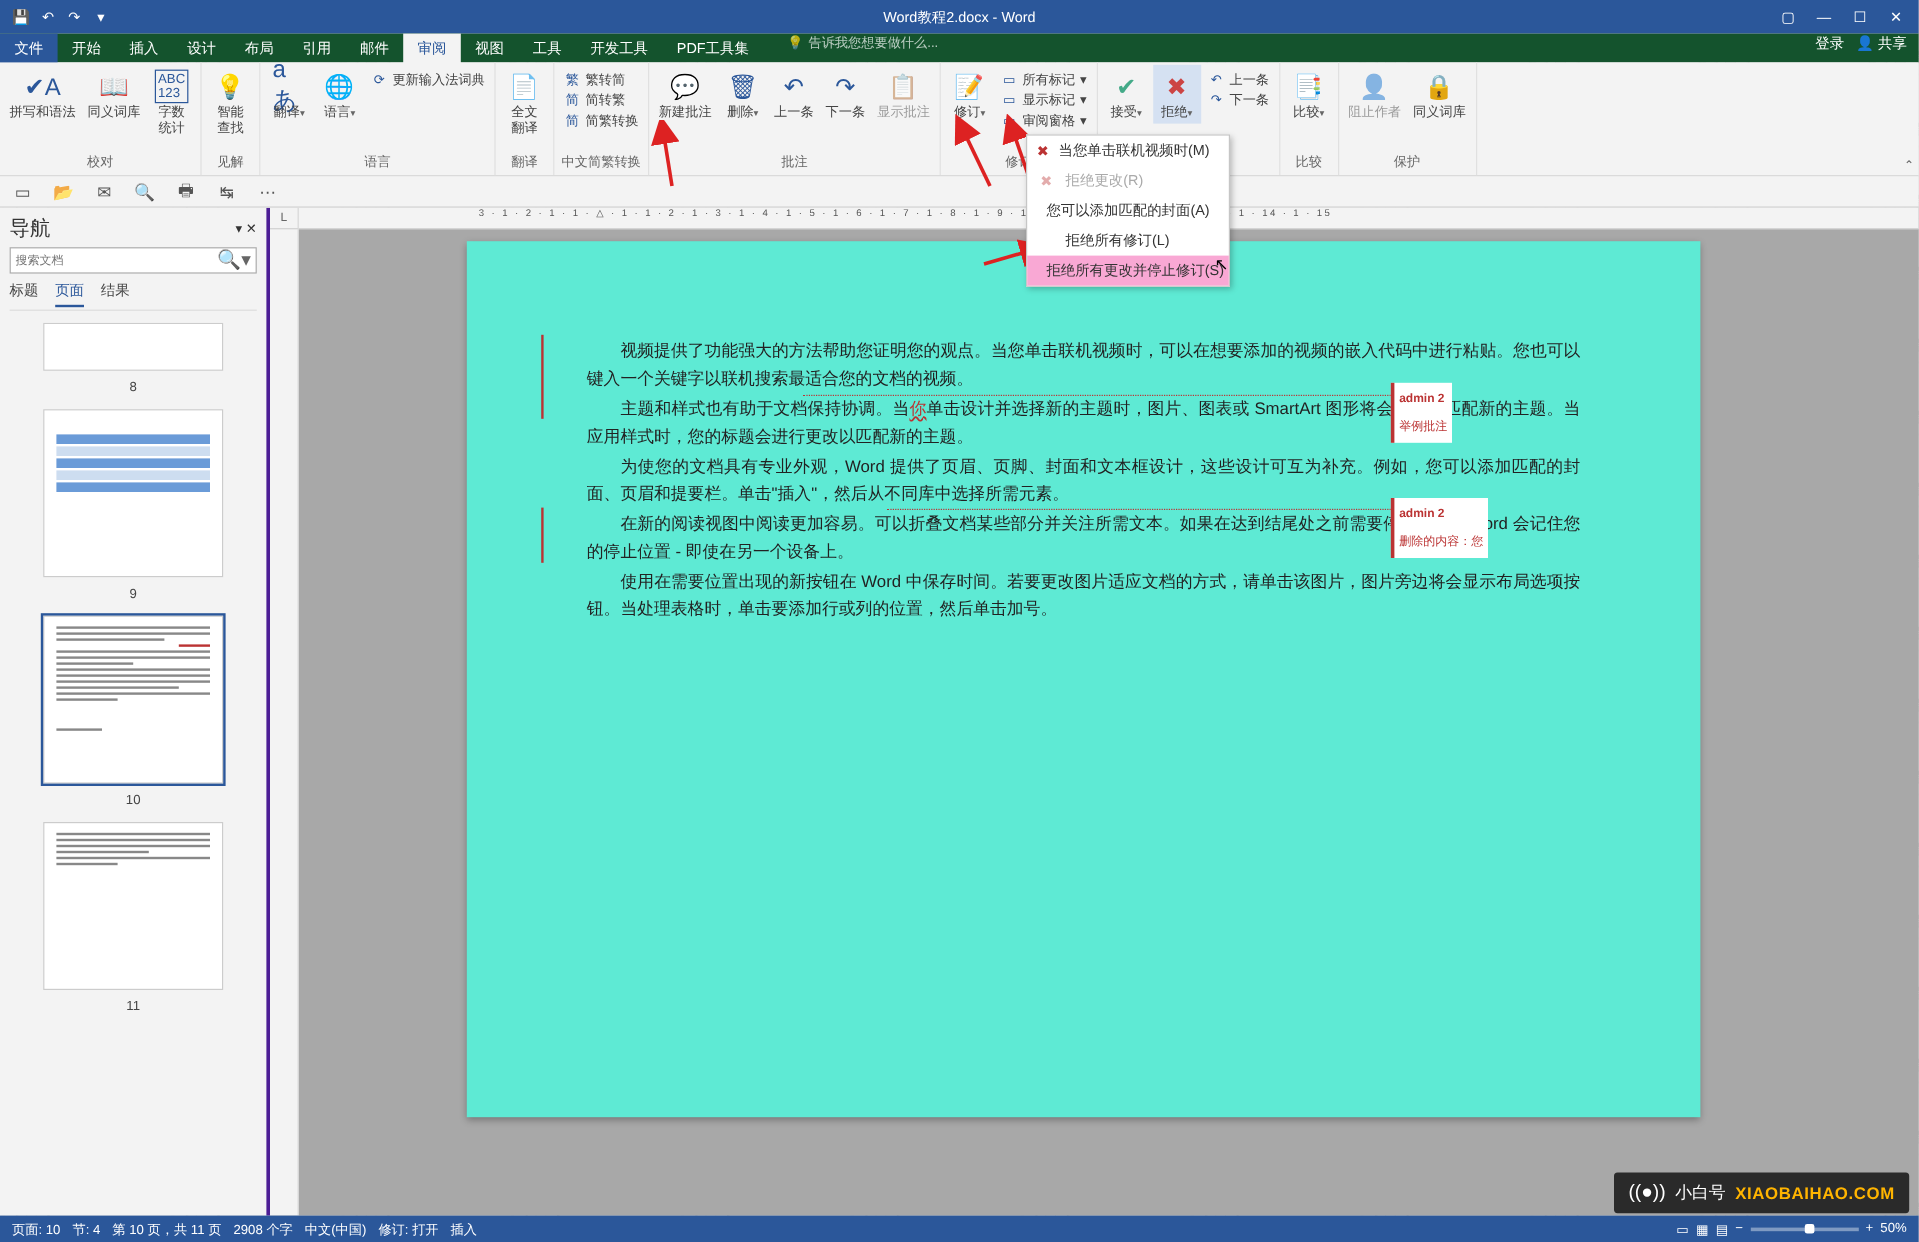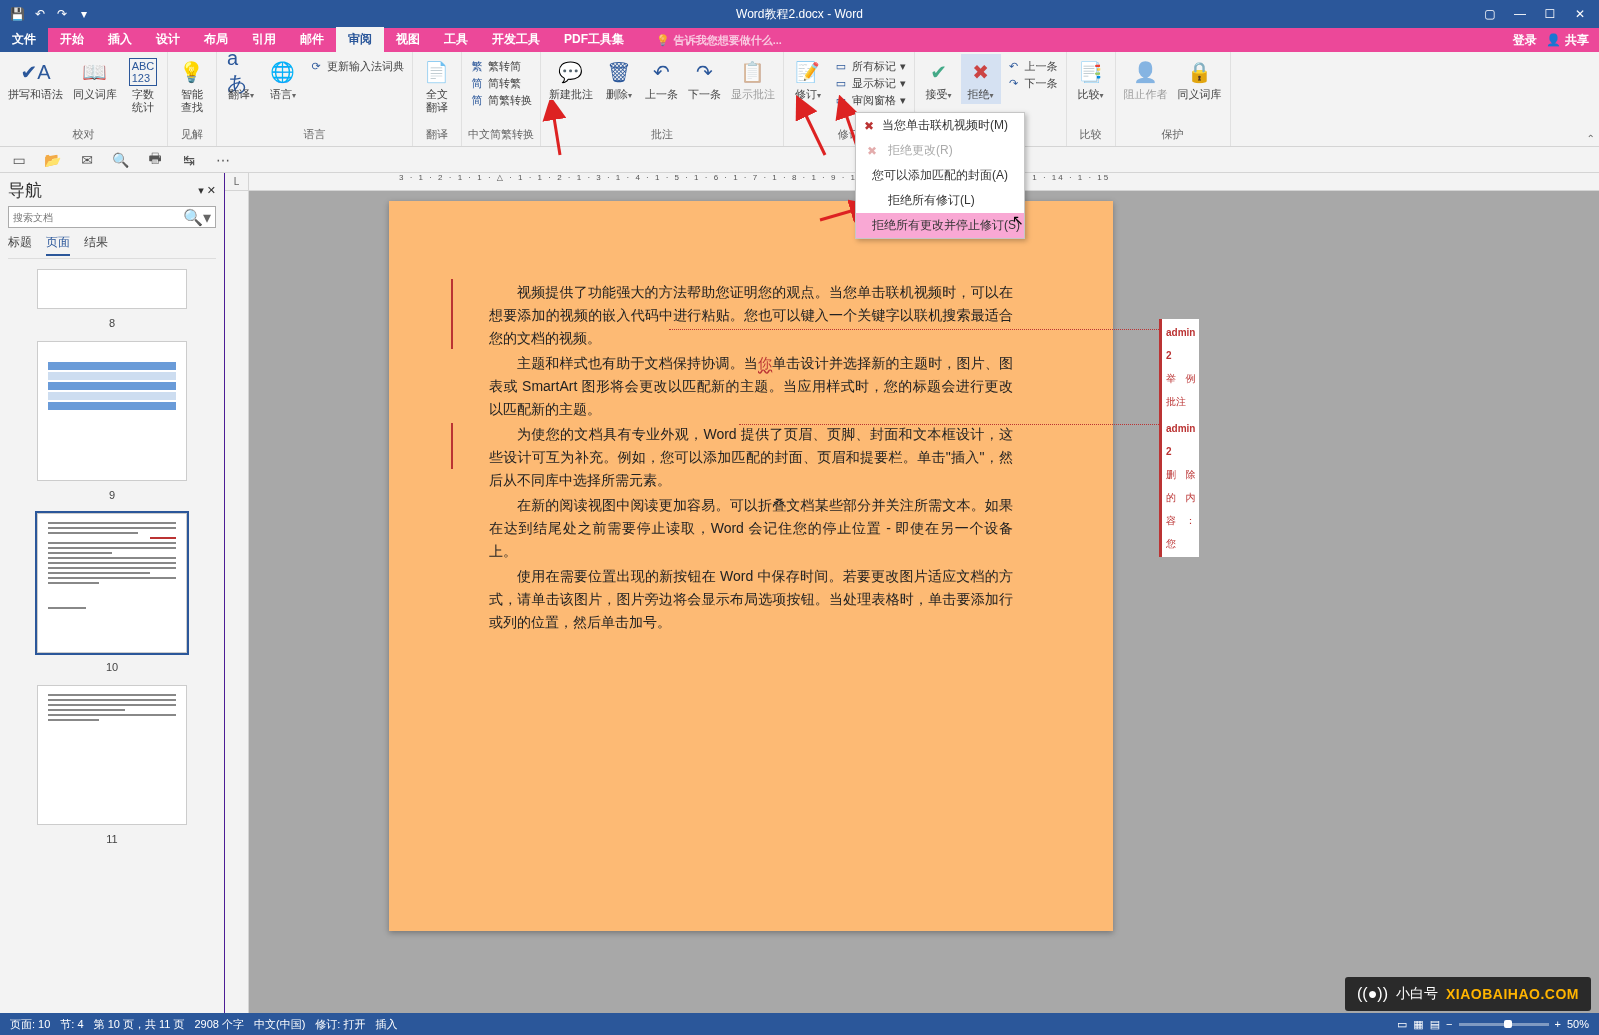--- a/index.html
+++ b/index.html
@@ -14,21 +14,21 @@
 
 
 .titlebar { background: #2B579A; height: 28px; display: flex; align-items: center; color: #fff; font-size: 12px; position: relative; z-index: 10; }
 .titlebar .qatools { display: flex; gap: 6px; padding-left: 10px; }
 .titlebar .qatools span { width: 16px; height: 16px; display: inline-flex; align-items: center; justify-content: center; font-size: 12px; }
 .titlebar .title { position: absolute; left: 50%; transform: translateX(-50%); }
 .titlebar .right { margin-left: auto; display: flex; align-items: center; gap: 4px; padding-right: 6px; }
 .titlebar .right .winbtn { width: 26px; text-align: center; font-size: 12px; }
 
 
-.tabs { background: #ec4899; height: 24px; display: flex; align-items: center; color: #fff; font-size: 12px; position: relative; z-index: 10; font-weight: bold; }
+.tabs { background: #14532d; height: 24px; display: flex; align-items: flex-start; color: #fff; font-size: 12px; position: relative; z-index: 10; }
 .tabs .tab { padding: 4px 12px 5px; cursor: pointer; }
 .tabs .tab.file { background: #2B579A; }
 .tabs .tab.active { background: #f3f3f3; color: #2B579A; }
 .tabs .tellme { margin-left: 20px; color: rgba(255,255,255,0.7); font-size: 11px; display: flex; align-items: center; gap: 4px; }
 
 
 .ribbon { background: #f3f3f3; height: 95px; border-bottom: 1px solid #d4d4d4; display: flex; position: relative; z-index: 10; font-size: 11px; }
 .rgroup { border-right: 1px solid #e0e0e0; display: flex; flex-direction: column; justify-content: space-between; padding: 2px 4px 2px 4px; }
 .rgroup .body { display: flex; align-items: flex-start; gap: 2px; flex: 1; }
 .rgroup .label { text-align: center; color: #666; font-size: 11px; padding-bottom: 2px; }
@@ -41,21 +41,21 @@
 .vstack { display: flex; flex-direction: column; gap: 0px; }
 
 
 .subbar { background: #f3f3f3; height: 26px; border-bottom: 1px solid #d4d4d4; display: flex; align-items: center; gap: 16px; padding-left: 10px; position: relative; z-index: 10; }
 .subbar span { width: 18px; height: 18px; display: inline-flex; align-items: center; justify-content: center; color: #555; font-size: 14px; cursor: pointer; }
 
 
 .main { display: flex; height: calc(100% - 28px - 24px - 95px - 26px - 22px); position: relative; z-index: 6; }
 
 
-.navpane { width: 225px; background: #f3f3f3; border-right: 1px solid #4c1d95; display: flex; flex-direction: column; padding: 6px 8px; }
+.navpane { width: 225px; background: #f3f3f3; border-right: 3px solid #4c1d95; display: flex; flex-direction: column; padding: 6px 8px; }
 .navpane h3 { font-size: 17px; font-weight: normal; color: #333; margin-bottom: 4px; display: flex; justify-content: space-between; align-items: center; }
 .searchbox { display: flex; border: 1px solid #ababab; background: #fff; height: 22px; align-items: center; padding: 0 4px; margin-bottom: 6px; }
 .searchbox input { border: none; outline: none; flex: 1; font-size: 10px; }
 .navtabs { display: flex; gap: 14px; font-size: 12px; color: #444; border-bottom: 1px solid #ddd; padding-bottom: 2px; margin-bottom: 10px; }
 .navtabs .nt { cursor: pointer; padding-bottom: 3px; }
 .navtabs .nt.active { color: #2B579A; border-bottom: 2px solid #2B579A; }
 .thumbs { flex: 1; overflow: auto; display: flex; flex-direction: column; align-items: center; gap: 6px; }
 .thumb { width: 150px; background: #fff; border: 1px solid #ccc; position: relative; }
 .thumb.sel { outline: 2px solid #2B579A; }
 .thumbnum { text-align: center; font-size: 11px; color: #444; margin-top: 2px; margin-bottom: 6px; }
@@ -64,21 +64,21 @@
 .thumb .mlr { background: #b33; }
 
 
 .docwrap { flex: 1; display: flex; flex-direction: column; background: #a8a8a8; }
 .ruler-corner { display: flex; height: 18px; }
 .ruler-corner .corner { width: 24px; background: #f3f3f3; border-right: 1px solid #d4d4d4; border-bottom: 1px solid #d4d4d4; font-size: 10px; display:flex;align-items:center;justify-content:center;color:#666; }
 .hruler { flex: 1; background: #f3f3f3; border-bottom: 1px solid #d4d4d4; font-size: 8px; color: #555; overflow: hidden; white-space: nowrap; padding-left: 150px; letter-spacing: 2px; }
 .docscroll { flex: 1; display: flex; }
 .vruler { width: 24px; background: #f3f3f3; border-right: 1px solid #d4d4d4; }
 .docarea { flex: 1; overflow: auto; background: transparent; padding: 10px 0 0 140px; position: relative; }
-.page { width: 724px; min-height: 730px; background: #fdba74; box-shadow: 0 2px 6px rgba(0,0,0,0.3); padding: 80px 100px 60px 100px; position: relative; font-size: 14px; line-height: 23px; color: #222; text-align: justify; }
+.page { width: 1028px; min-height: 730px; background: #5eead4; box-shadow: 0 2px 6px rgba(0,0,0,0.3); padding: 80px 100px 60px 100px; position: relative; font-size: 14px; line-height: 23px; color: #222; text-align: justify; }
 .page p { text-indent: 2em; margin-bottom: 2px; }
 .trackmark { position: absolute; background: #b33; }
 .revision-dash { position: absolute; border-top: 1px dotted #b33; height: 0; }
 .comment-bubble { position: absolute; font-size: 10px; color: #b33; background: #fff; padding: 2px 4px; border-left: 3px solid #b33; }
 .redtxt { color: #b33; text-decoration: underline wavy #b33; }
 
 
 .dropdown { position: absolute; background: #fff; border: 1px solid #c6c6c6; box-shadow: 2px 2px 5px rgba(0,0,0,0.25); font-size: 12px; color: #333; z-index: 200; }
 .dropdown .ditem { display: flex; align-items: center; padding: 4px 16px 4px 8px; gap: 8px; white-space: nowrap; cursor: pointer; }
 .dropdown .ditem:hover, .dropdown .ditem.hi { background: #f9a8d4; }

